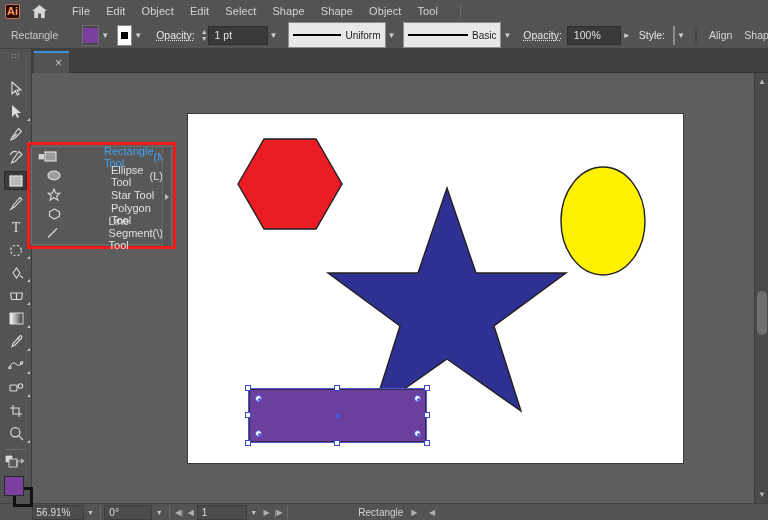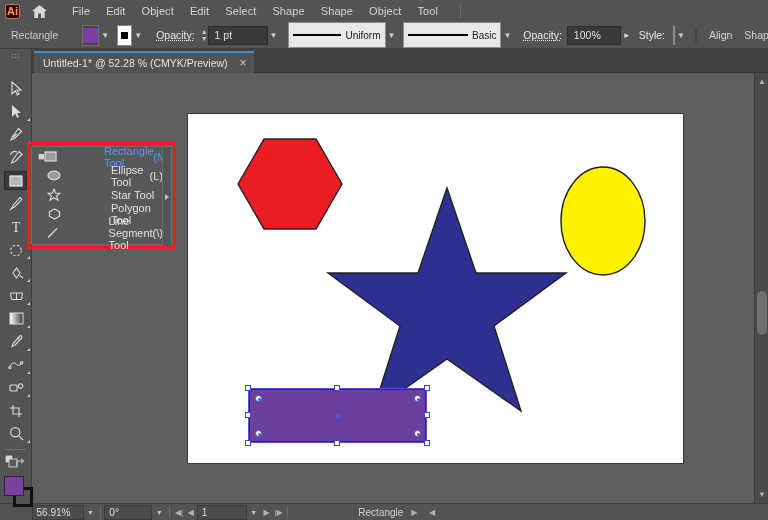--- a/index.html
+++ b/index.html
@@ -277,21 +277,20 @@
 
     <div class="globe"></div>
 
     <div class="cb-link">Align</div>
     <div class="cb-link">Shape:</div>
 
   </div>
 
   <div class="tabbar">
     <div class="doctab">
-      <span>Untitled-1* @ 52.28 % (CMYK/Preview)</span>
       <span class="x">×</span>
     </div>
   </div>
 
   <div class="canvas">
     <div class="art-shadow"></div>
     <div class="artboard">
       <svg width="495" height="349" viewBox="0 0 495 349" style="display:block">
 
         <polygon points="50,70 76,25 128,25 154,70 128,115 76,115" fill="#EC1C24" stroke="#231F20" stroke-width="1.4"></polygon>

